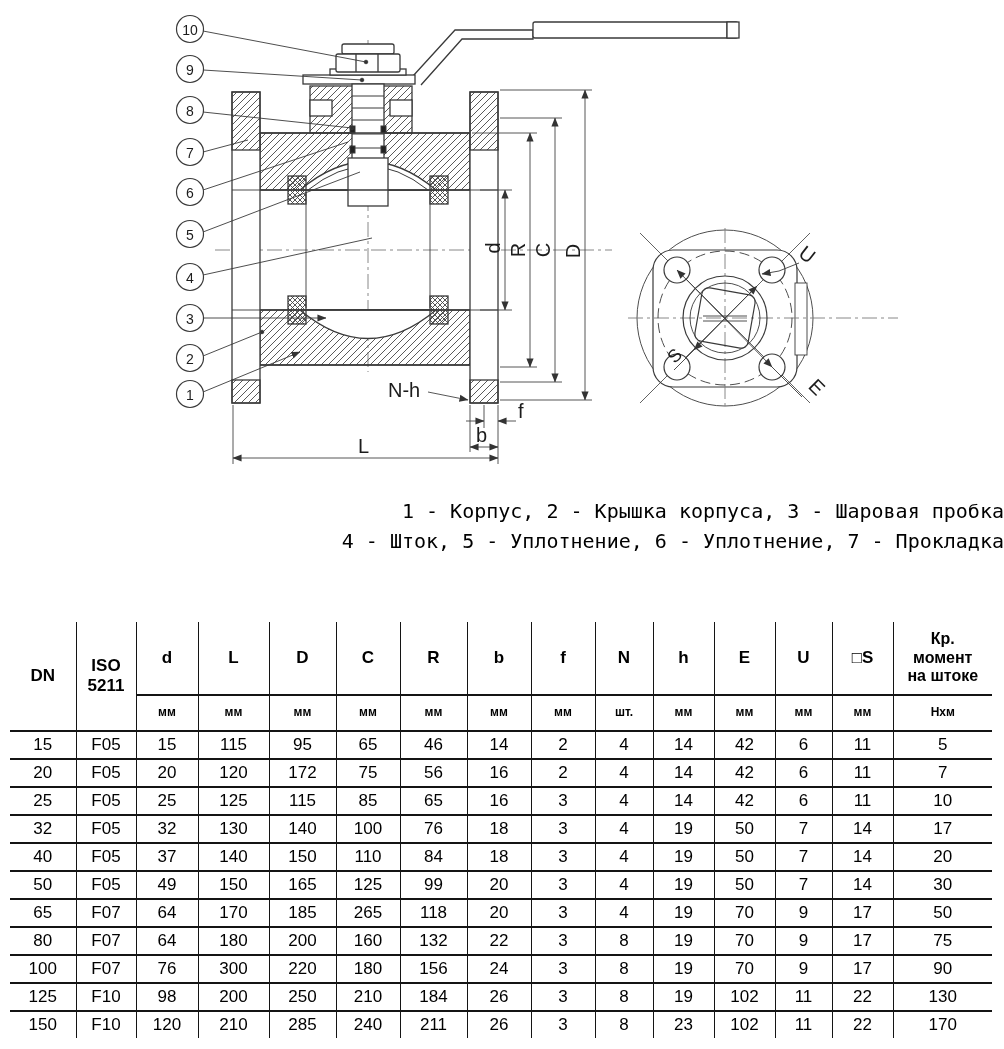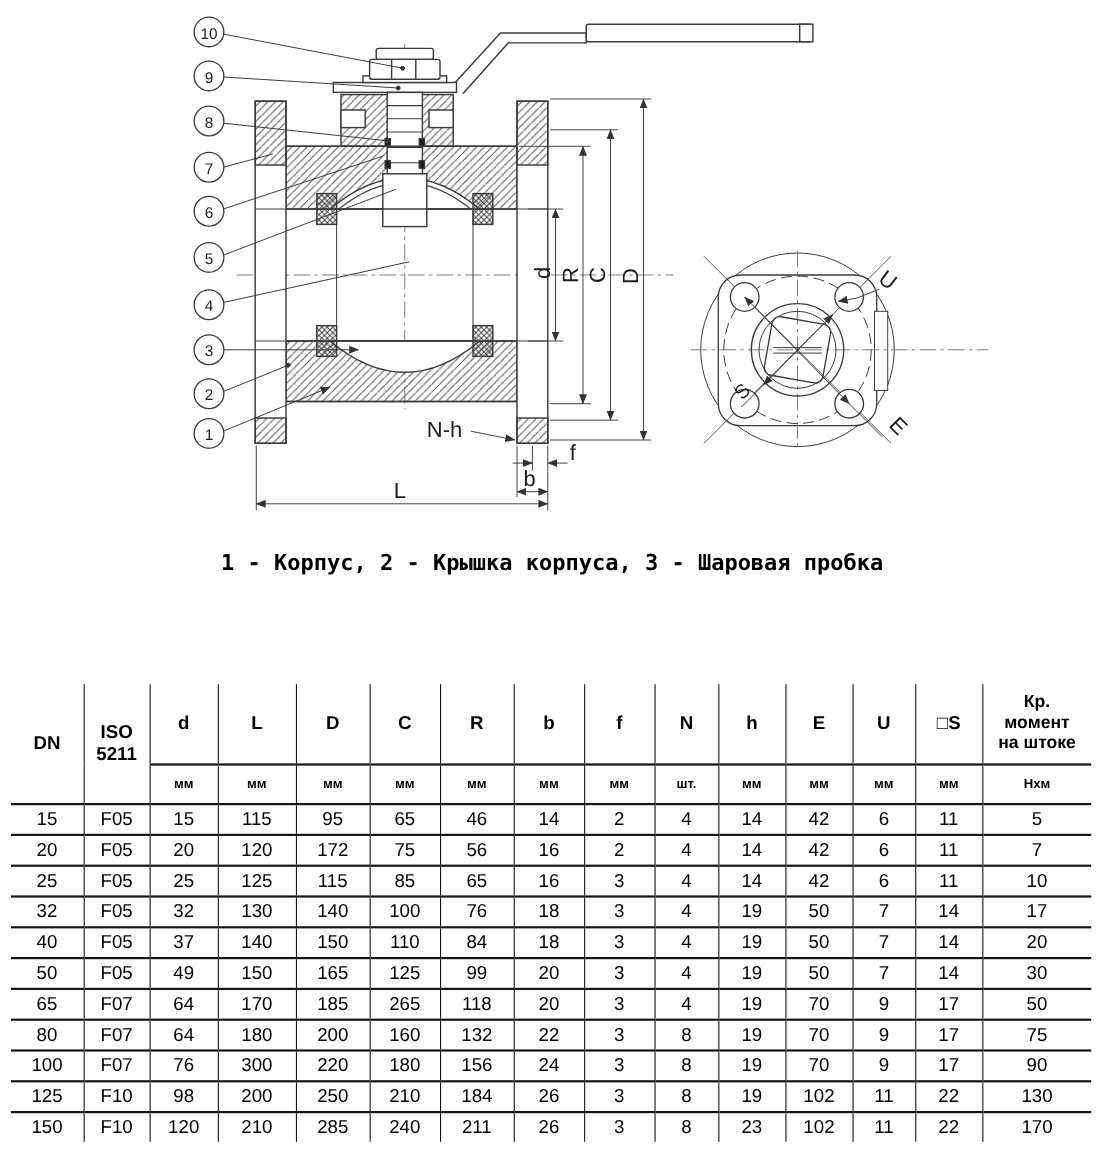--- a/index.html
+++ b/index.html
@@ -1,19 +1,19 @@
 <!DOCTYPE html>
 <html><head>
 <meta charset="utf-8">
 <style>
   html,body{margin:0;padding:0;background:#ffffff;}
   body{width:1004px;height:1049px;position:relative;font-family:"Liberation Sans",sans-serif;overflow:hidden;color:#000;}
   #drawing{position:absolute;top:0;left:0;}
-  .legend{position:absolute;top:496px;left:0;width:1004px;text-align:center;
-          font-family:"DejaVu Sans Mono",monospace;font-size:20px;line-height:30px;color:#000;font-weight:bold;}
+  .legend{position:absolute;top:496px;left:0;width:1004px;text-align:right;
+          font-family:"DejaVu Sans Mono",monospace;font-size:20px;line-height:30px;color:#000;}
   .tablewrap{position:absolute;top:622px;left:10px;}
   table{border-collapse:collapse;table-layout:fixed;}
   th,td{padding:0;text-align:center;vertical-align:middle;border-left:1.5px solid #141414;
         font-family:"Liberation Sans",sans-serif;overflow:hidden;}
   .no-left{border-left:none;}
   thead th{font-weight:bold;font-size:17px;white-space:pre-line;line-height:1.15;}
   tr.hdr1 th{height:72px;}
   tr.units th{height:34px;border-top:2px solid #141414;font-size:12px;}
   tbody td{height:26px;border-top:2px solid #141414;font-size:17px;font-weight:normal;}
   svg text{fill:#1c1c1c;}
@@ -234,20 +234,21 @@
       <path d="M799,263 L779,271 L762,274" fill="none" marker-end="url(#ar)"></path>
     </g>
     <text stroke="none" transform="translate(803,260) rotate(38)" text-anchor="middle">U</text>
     <text stroke="none" transform="translate(812,392) rotate(45)" text-anchor="middle">E</text>
     <text stroke="none" font-size="18" transform="translate(679,360) rotate(-45)" text-anchor="middle">S</text>
   </g>
 </svg>
 
 <div class="legend">
   <div>1 - Корпус, 2 - Крышка корпуса, 3 - Шаровая пробка</div>
+  <div>4 - Шток, 5 - Уплотнение, 6 - Уплотнение, 7 - Прокладка</div>
 </div>
 
 <div class="tablewrap">
   <table id="dims-table">
     <colgroup id="dims-colgroup">
         <col style="width: 66px;">
         <col style="width: 60px;">
         <col style="width: 62px;">
         <col style="width: 71px;">
         <col style="width: 67px;">

